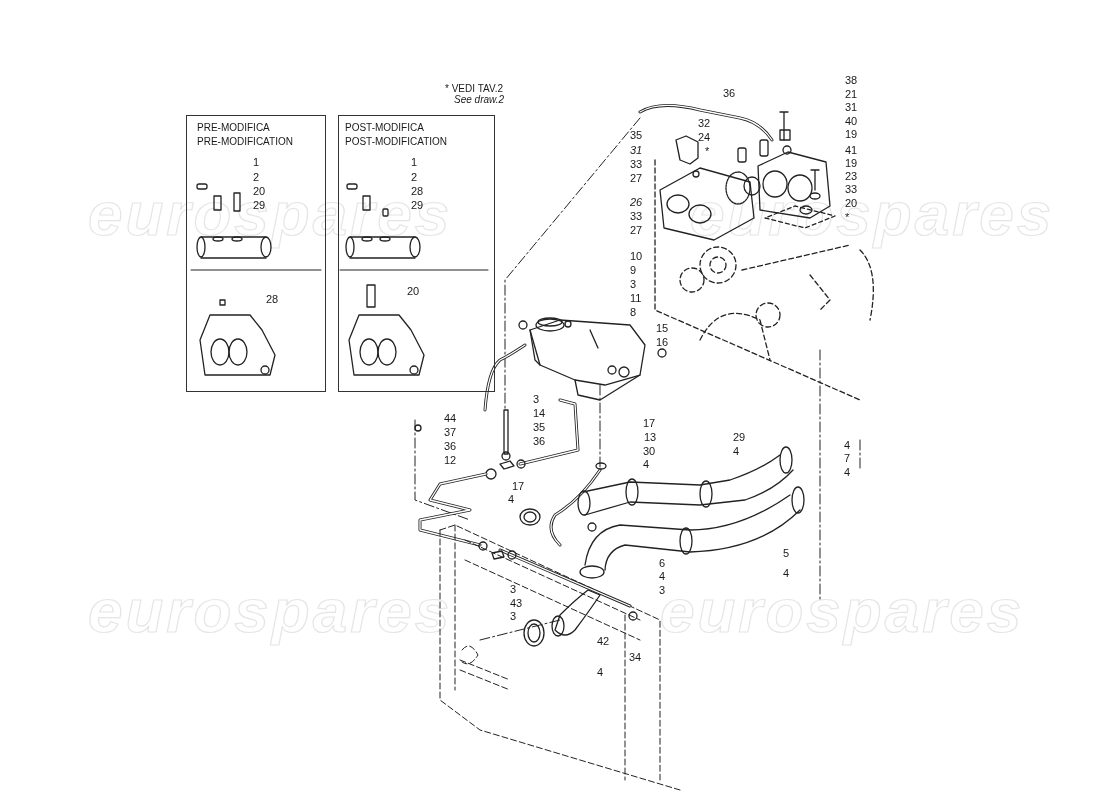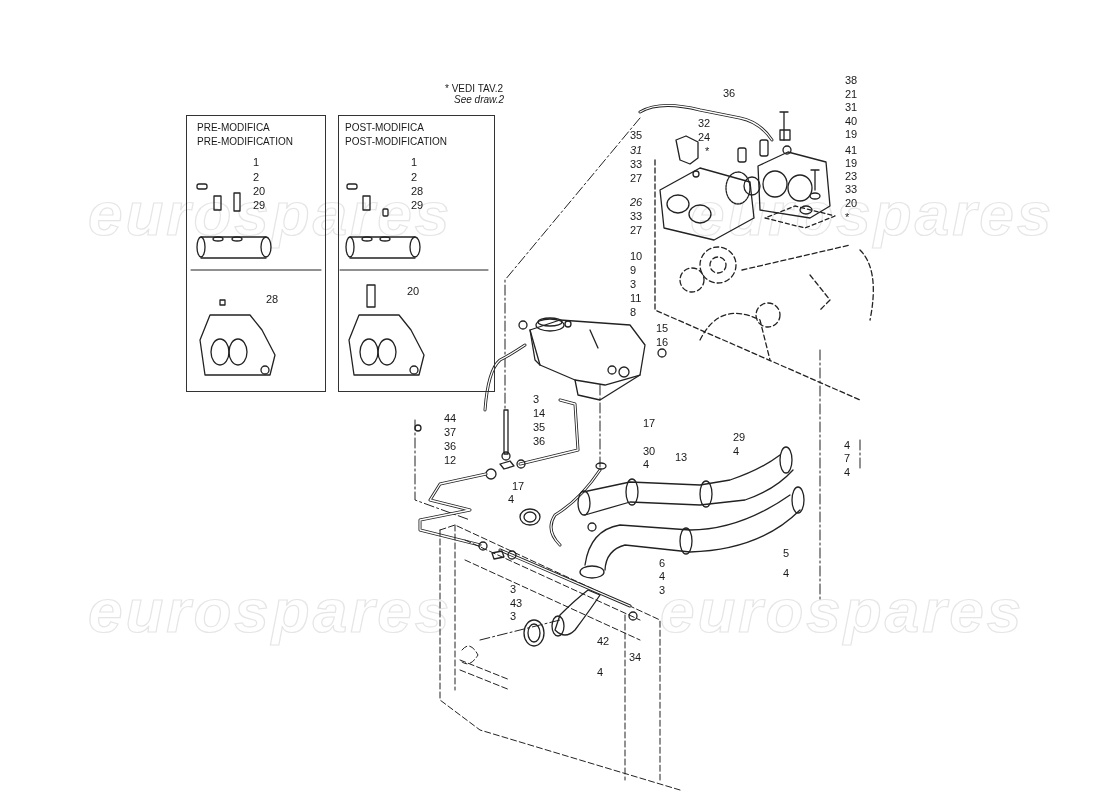--- a/index.html
+++ b/index.html
@@ -262,21 +262,21 @@
       <span class="lbl" style="left: 533px; top: 408px;">14</span>
       <span class="lbl" style="left: 533px; top: 422px;">35</span>
       <span class="lbl" style="left: 533px; top: 436px;">36</span>
       <span class="lbl" style="left: 444px; top: 413px; text-align: center;">44</span>
       <span class="lbl" style="left: 444px; top: 427px;">37</span>
       <span class="lbl" style="left: 444px; top: 441px;">36</span>
       <span class="lbl" style="left: 444px; top: 455px;">12</span>
       <span class="lbl" style="left: 512px; top: 481px;">17</span>
       <span class="lbl" style="left: 508px; top: 494px;">4</span>
       <span class="lbl" style="left: 643px; top: 418px;">17</span>
-      <span class="lbl" style="left: 675px; top: 432px; margin-top: 20px;">13</span>
+      <span class="lbl" style="left: 644px; top: 432px;">13</span>
       <span class="lbl" style="left: 643px; top: 446px;">30</span>
       <span class="lbl" style="left: 643px; top: 459px;">4</span>
       <span class="lbl" style="left: 733px; top: 432px;">29</span>
       <span class="lbl" style="left: 733px; top: 446px;">4</span>
       <span class="lbl" style="left: 844px; top: 440px;">4</span>
       <span class="lbl" style="left: 844px; top: 453px;">7</span>
       <span class="lbl" style="left: 844px; top: 467px;">4</span>
       <span class="lbl" style="left: 659px; top: 558px;">6</span>
       <span class="lbl" style="left: 783px; top: 548px;">5</span>
       <span class="lbl" style="left: 659px; top: 571px;">4</span>

